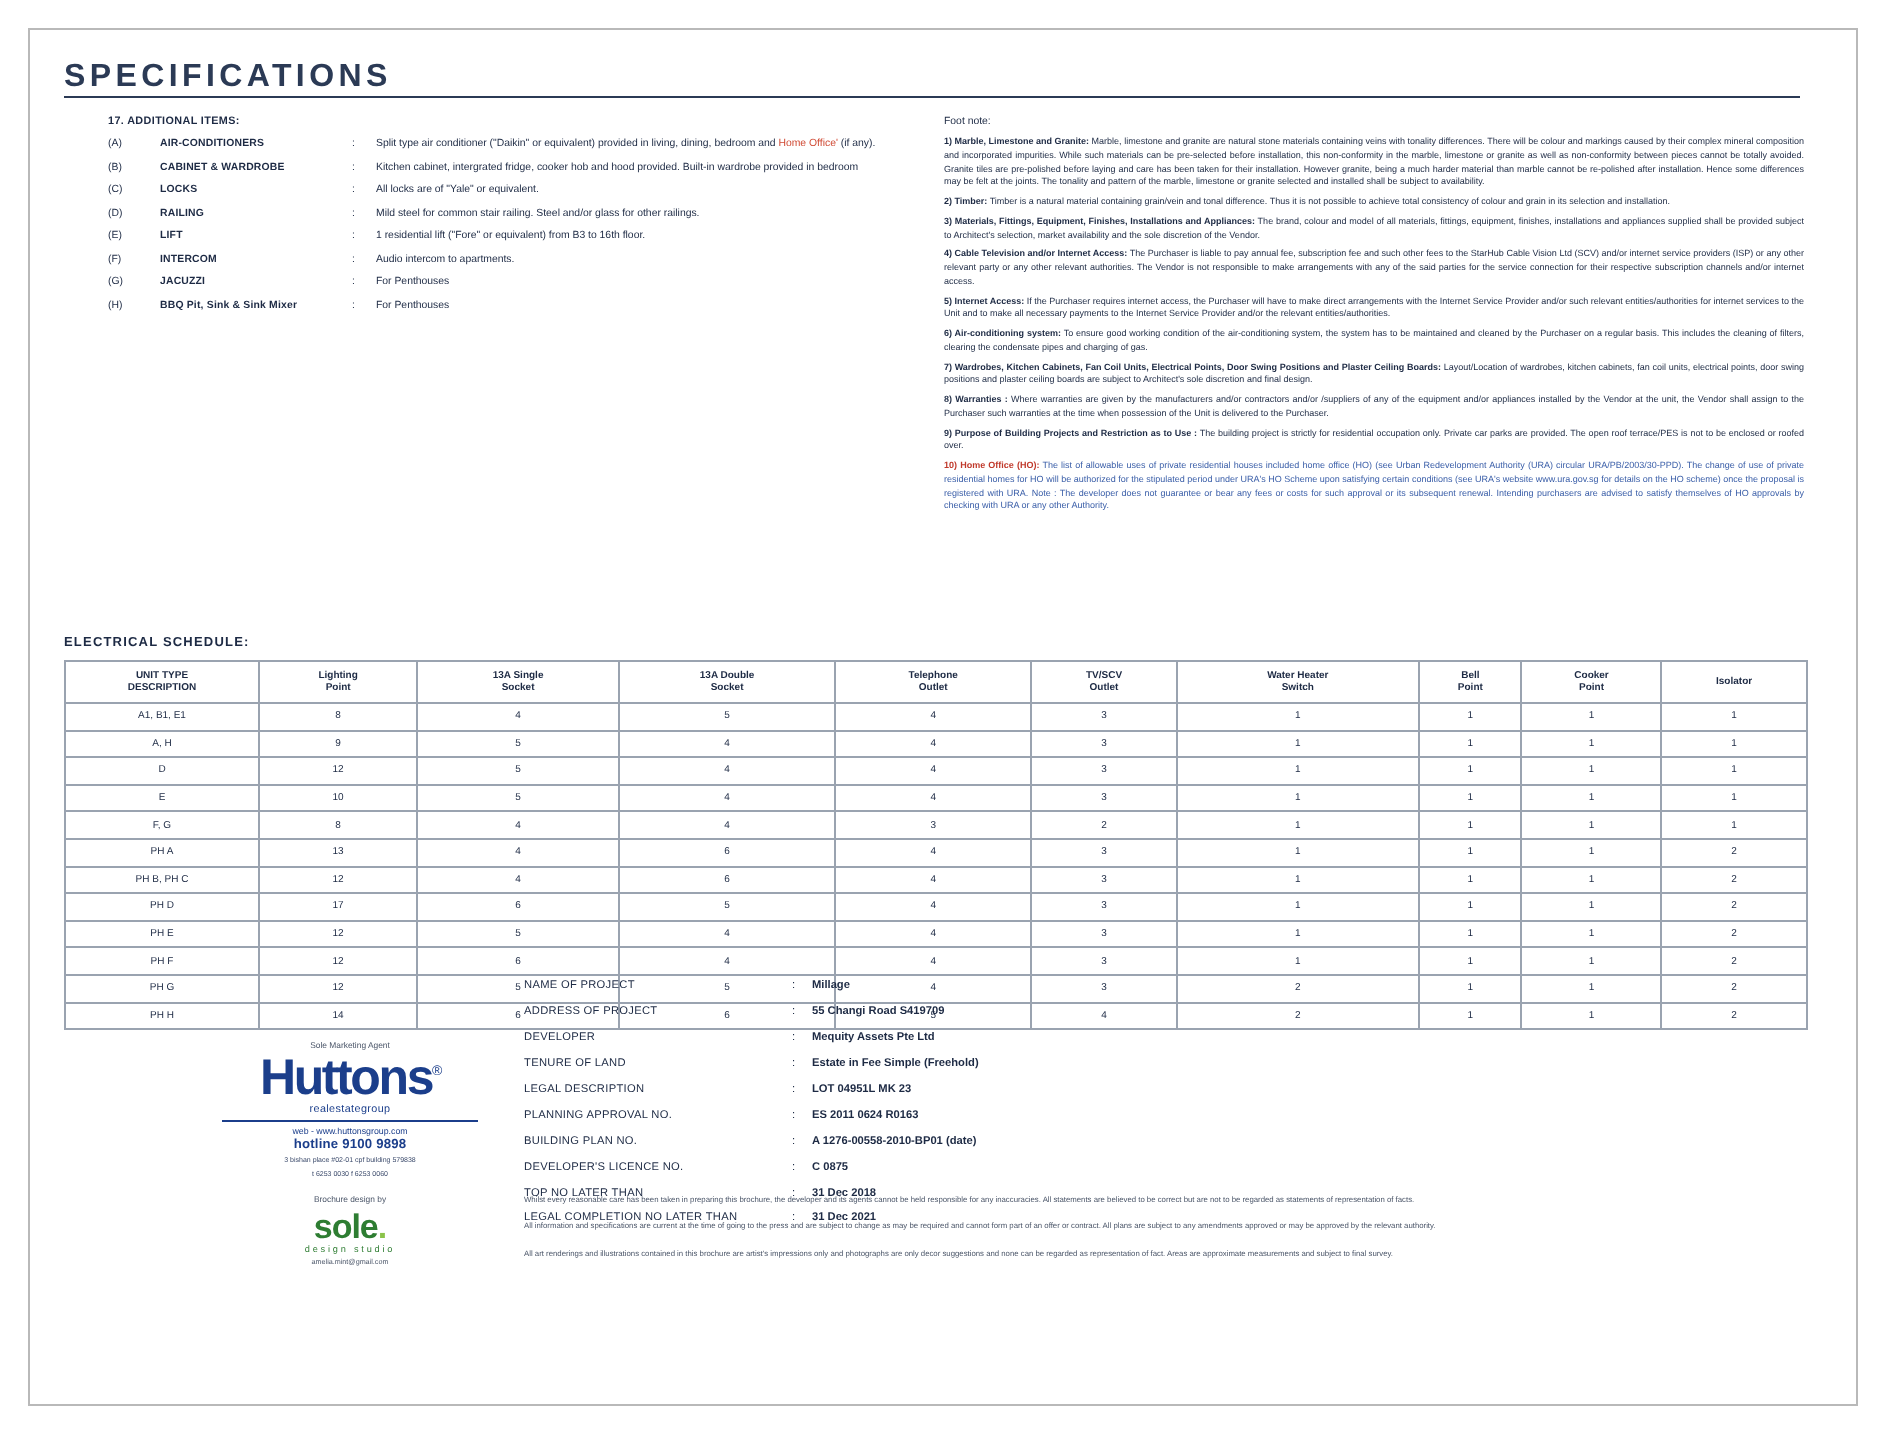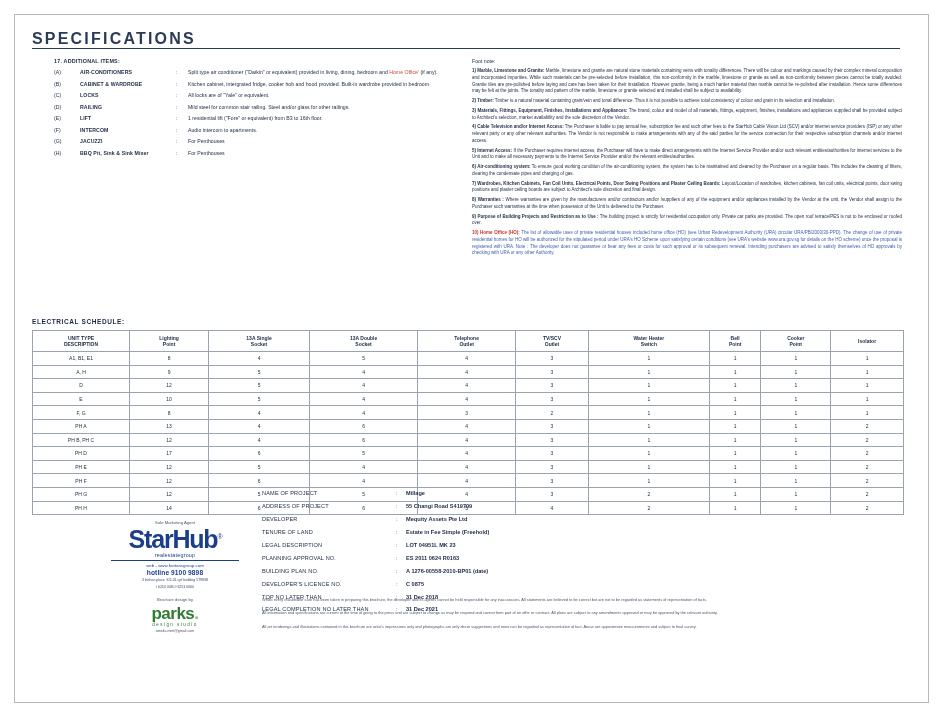--- a/index.html
+++ b/index.html
@@ -396,32 +396,32 @@
         <div class="info-row">
           <span class="info-label">LEGAL COMPLETION NO LATER THAN</span>
           <span class="info-colon">:</span>
           <span class="info-val">31 Dec 2021</span>
         </div>
       </div>
   </div>
 
   <div class="agent">
     <div class="agent-cap">Sole Marketing Agent</div>
-    <div class="hut"><span>StarHub</span><span class="reg">®</span></div>
+    <div class="hut"><span>Huttons</span><span class="reg">®</span></div>
     <div class="hut-sub">realestategroup</div>
     <div class="hut-rule"></div>
     <div class="hut-line">web  -  www.huttonsgroup.com</div>
     <div class="hut-hot">hotline 9100 9898</div>
     <div class="hut-small">3 bishan place #02-01 cpf building 579838</div>
     <div class="hut-small">t 6253 0030    f 6253 0060</div>
   </div>
 
   <div class="mint">
     <div class="mint-cap">Brochure design by</div>
-    <div class="mint-word"><span>parks</span><span class="dot">.</span></div>
+    <div class="mint-word"><span>sole</span><span class="dot">.</span></div>
     <div class="mint-sub">design studio</div>
     <div class="mint-mail">amelia.mint@gmail.com</div>
   </div>
 
   <div class="disc">
     <div id="disc-list">
         <p>Whilst every reasonable care has been taken in preparing this brochure, the developer and its agents cannot be held responsible for any inaccuracies. All statements are believed to be correct but are not to be regarded as statements of representation of facts.</p>
         <p>All information and specifications are current at the time of going to the press and are subject to change as may be required and cannot form part of an offer or contract. All plans are subject to any amendments approved or may be approved by the relevant authority.</p>
         <p>All art renderings and illustrations contained in this brochure are artist's impressions only and photographs are only decor suggestions and none can be regarded as representation of fact. Areas are approximate measurements and subject to final survey.</p>
       </div>

